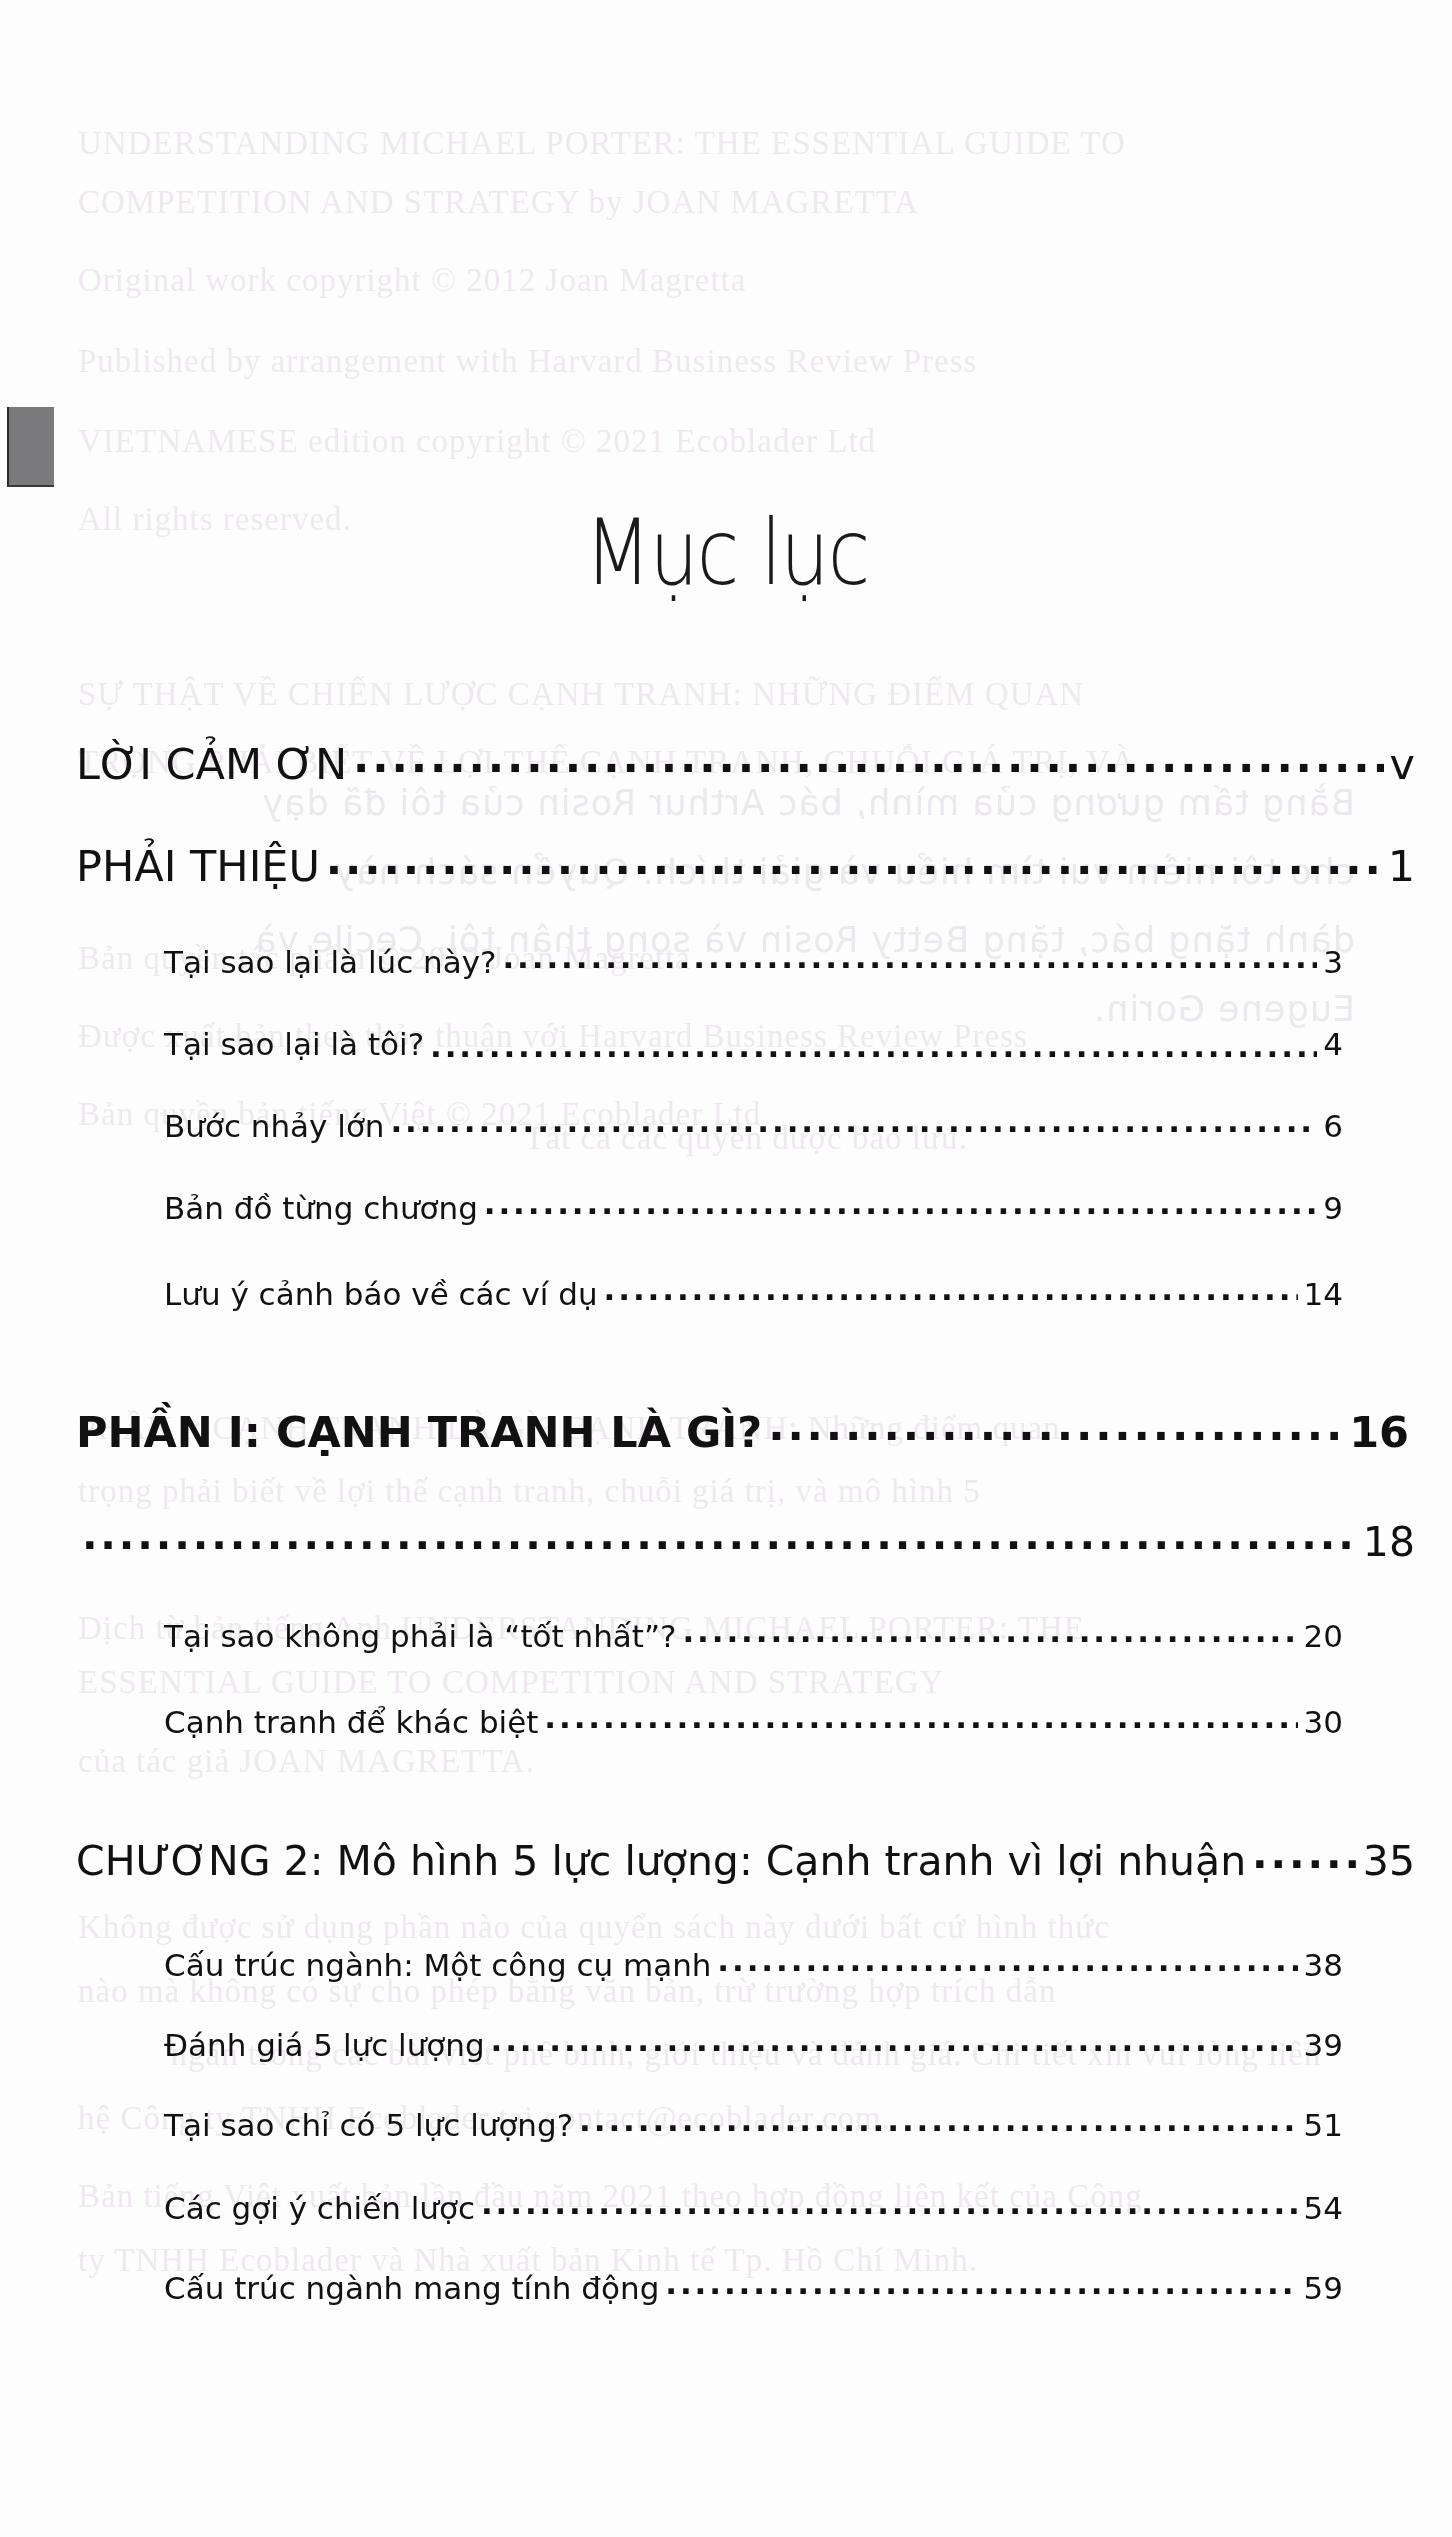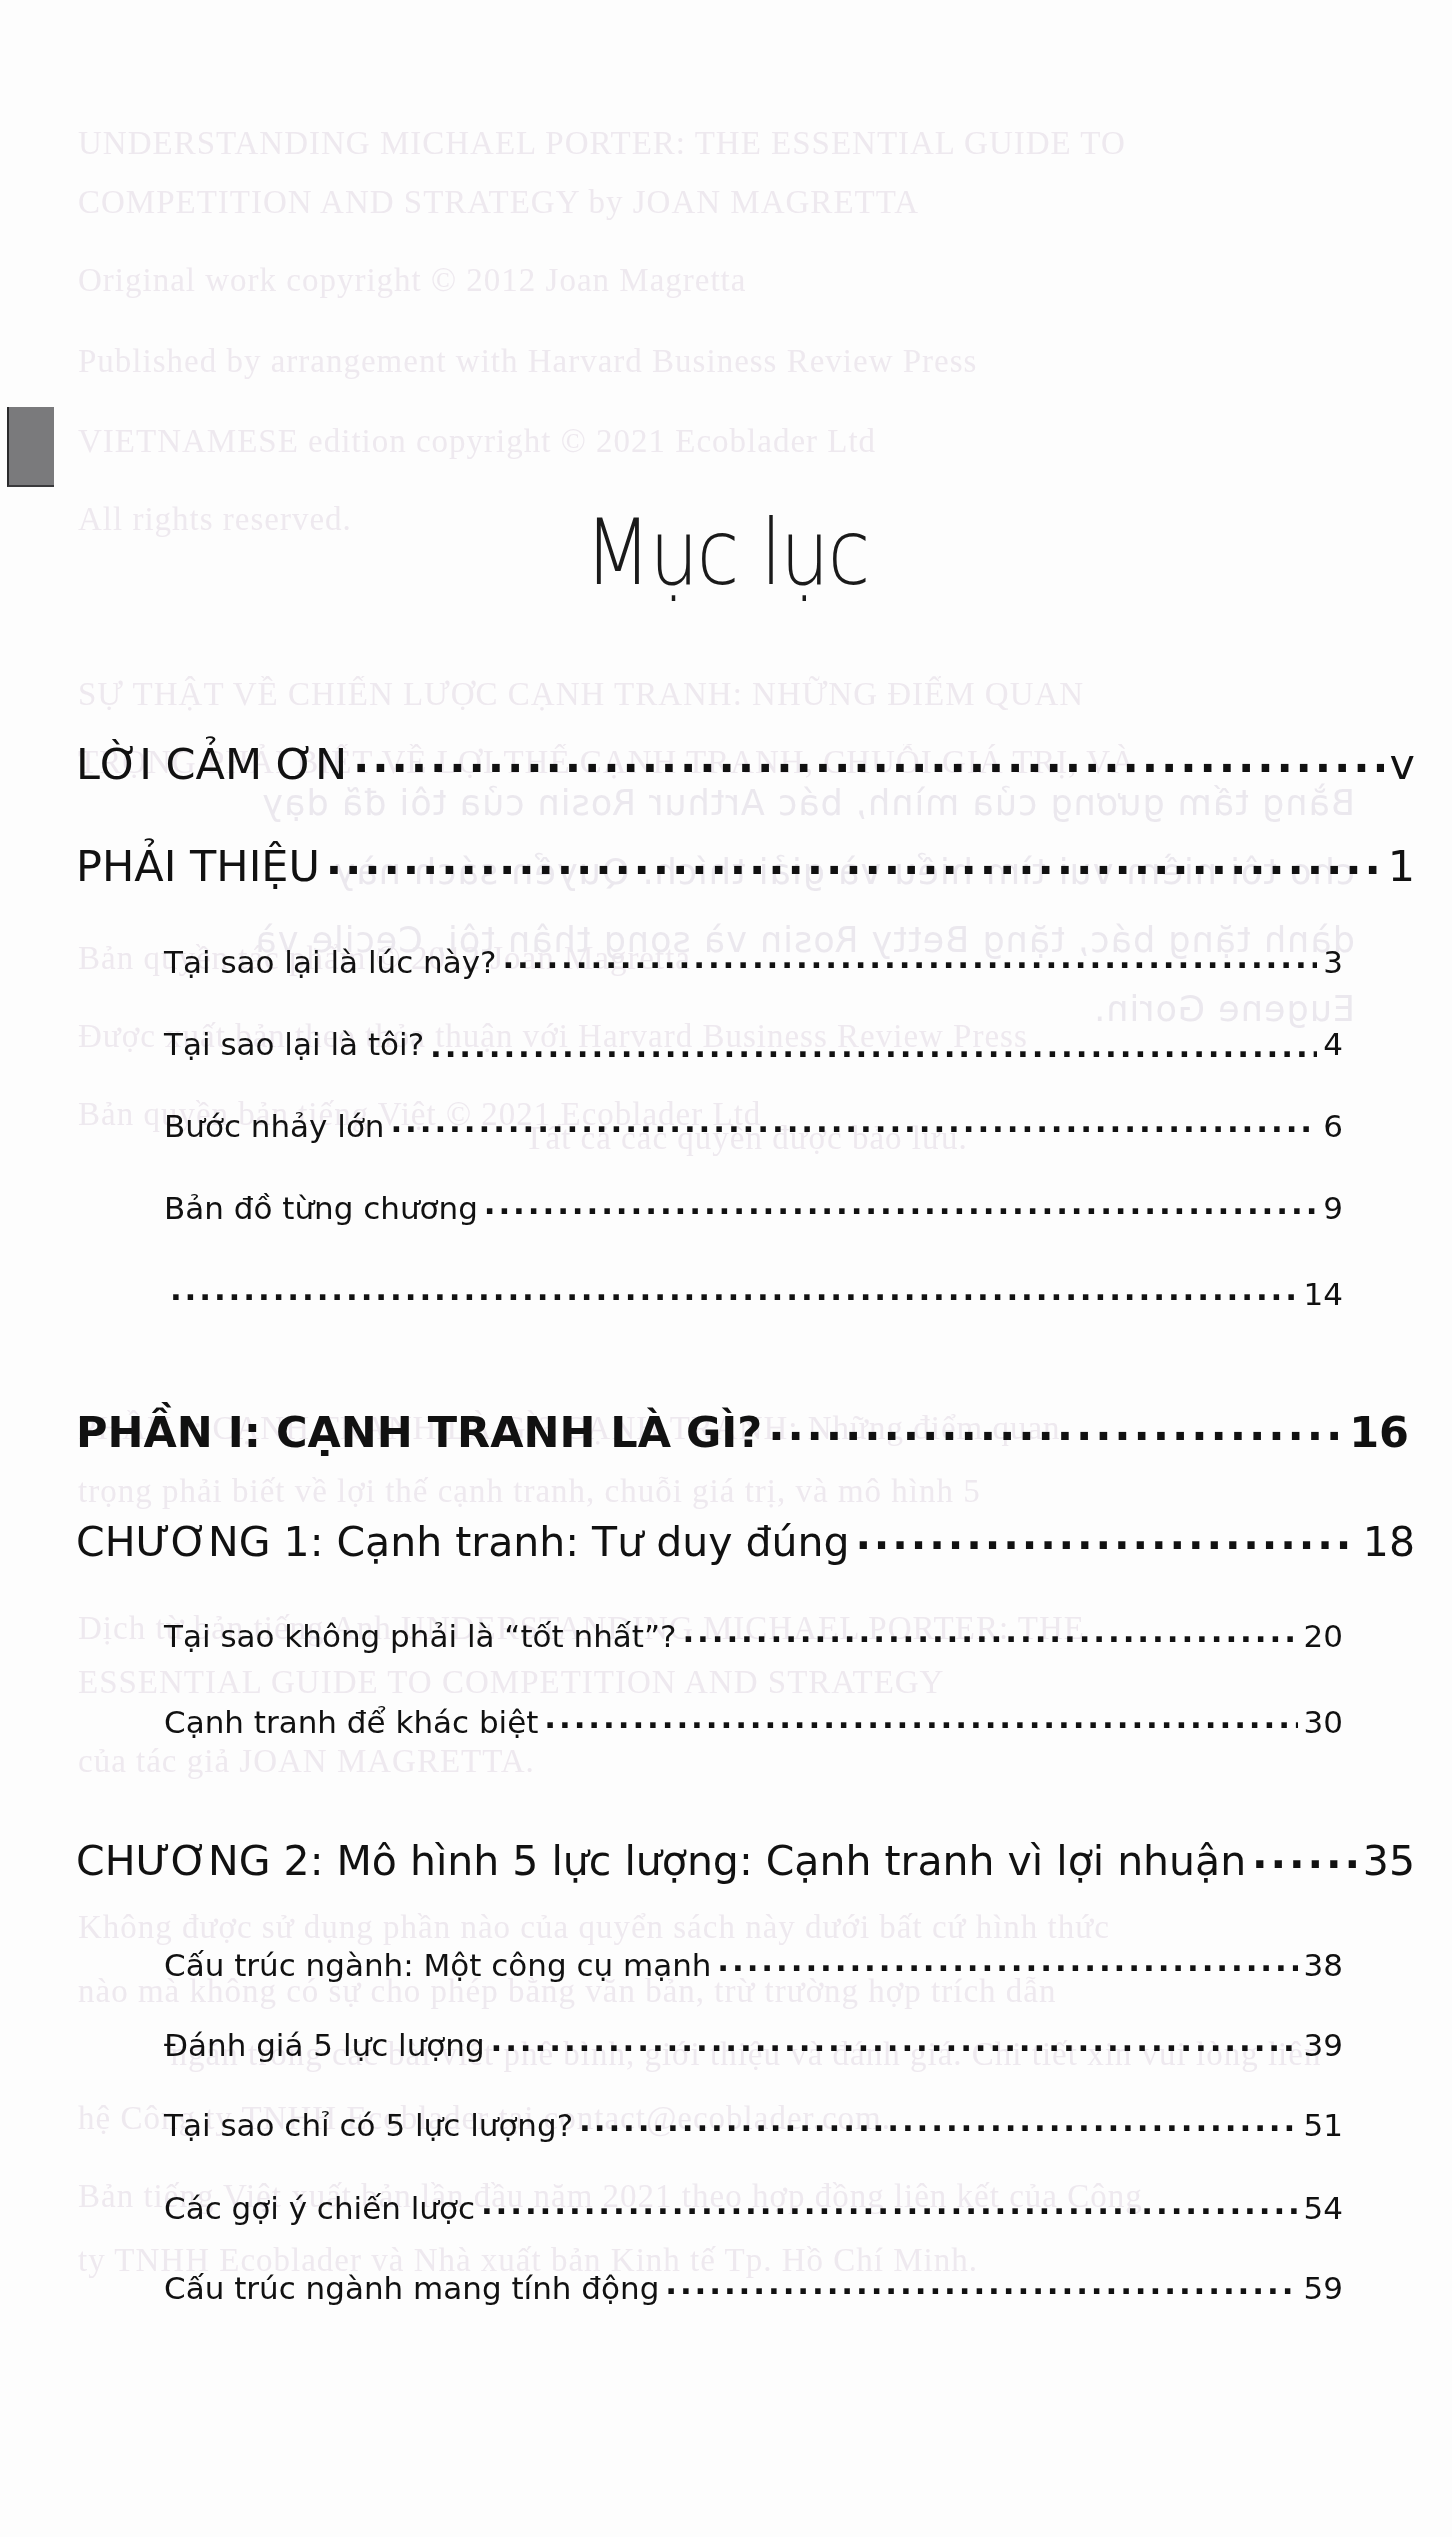--- a/index.html
+++ b/index.html
@@ -130,32 +130,32 @@
   <span class="label">Bước nhảy lớn</span>
   <span class="leader"></span>
   <span class="page">6</span>
 </div>
 <div class="row sub" style="top:1188px;">
   <span class="label">Bản đồ từng chương</span>
   <span class="leader"></span>
   <span class="page">9</span>
 </div>
 <div class="row sub" style="top:1274px;">
+  <span class="label">Lưu ý cảnh báo về các ví dụ</span>
   <span class="leader"></span>
   <span class="page">14</span>
 </div>
 
 <div class="row part" style="top:1404px;">
   <span class="label">PHẦN I: CẠNH TRANH LÀ GÌ?</span>
   <span class="leader"></span>
   <span class="page">16</span>
 </div>
 
 <div class="row chapter" style="top:1515px;">
-  <span class="label">CHƯƠNG 1: Cạnh tranh: Tư duy đúng</span>
   <span class="leader"></span>
   <span class="page">18</span>
 </div>
 <div class="row sub" style="top:1616px;">
   <span class="label">Tại sao không phải là “tốt nhất”?</span>
   <span class="leader"></span>
   <span class="page">20</span>
 </div>
 <div class="row sub" style="top:1702px;">
   <span class="label">Cạnh tranh để khác biệt</span>

